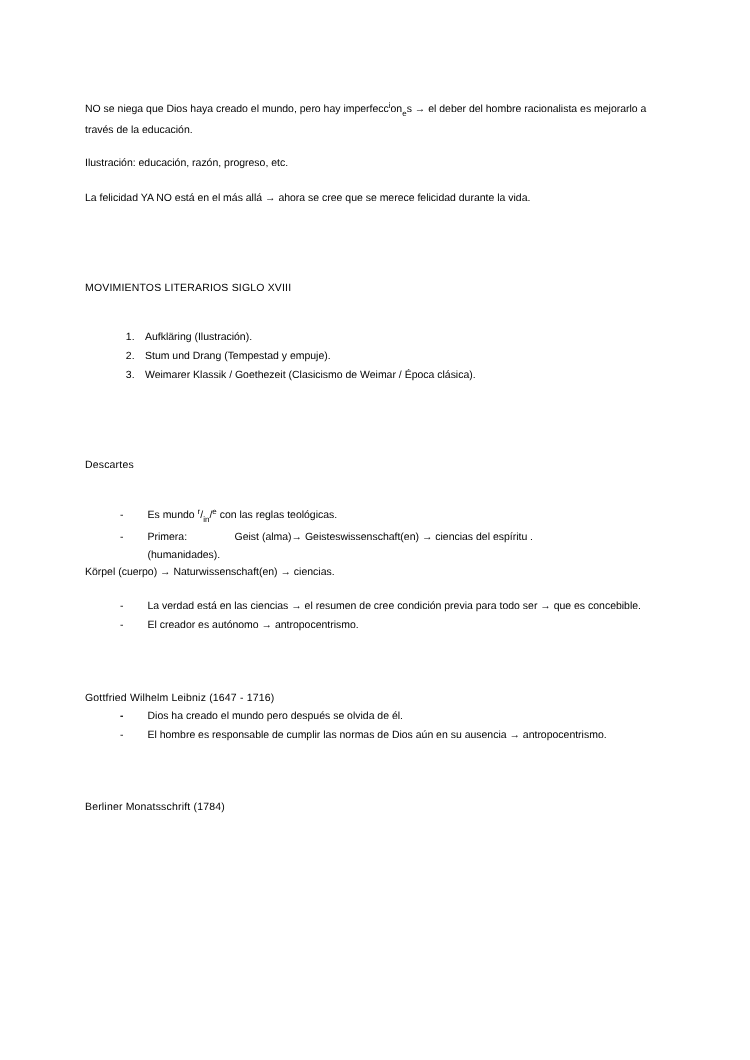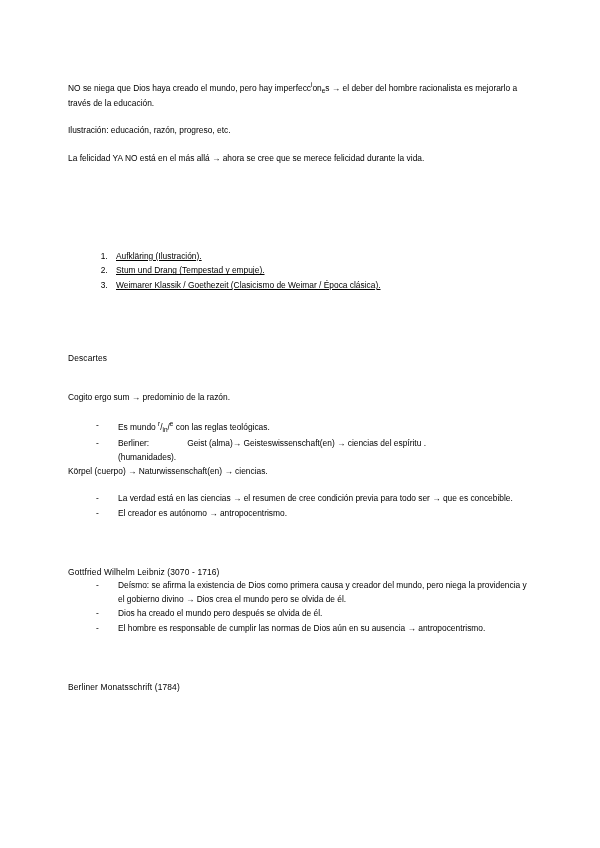--- a/index.html
+++ b/index.html
@@ -46,21 +46,20 @@
     letter-spacing: 0.15px;
   }
   ol.numbered {
     margin: 0;
     padding-left: 42px;
     list-style-type: decimal;
   }
   ol.numbered li {
     margin-bottom: 1px;
     padding-left: 6px;
-    text-decoration: underline;
   }
   ul.dashed {
     margin: 0;
     padding-left: 28px;
     list-style: none;
   }
   ul.dashed li {
     position: relative;
     padding-left: 22px;
     margin-bottom: 1px;
@@ -93,62 +92,62 @@
   <div class="doc">
 
     <p class="para"><span>NO se niega que Dios haya creado el mundo, pero hay imperfecc</span><span class="sup">i</span><span>on</span><span class="sub">e</span><span>s → el deber del hombre racionalista es mejorarlo a través de la educación.</span></p>
 
     <p class="para">Ilustración: educación, razón, progreso, etc.</p>
 
     <p class="para">La felicidad YA NO está en el más allá → ahora se cree que se merece felicidad durante la vida.</p>
 
     <div class="spacer-lg"></div>
 
+    <p class="heading">MOVIMIENTOS LITERARIOS SIGLO XVIII</p>
 
     <div class="spacer-md"></div>
 
     <ol class="numbered">
       <li>Aufkläring (Ilustración).</li>
       <li>Stum und Drang (Tempestad y empuje).</li>
       <li>Weimarer Klassik / Goethezeit (Clasicismo de Weimar / Época clásica).</li>
     </ol>
 
     <div class="spacer-sm"></div>
 
 
     <div class="spacer-lg"></div>
 
     <p class="heading">Descartes</p>
 
     <div class="spacer-md"></div>
 
-    <p class="para">Cogito ergo sum  → predominio de la razón.</p>
 
     <ul class="dashed">
       <li><span class="dash">-</span><span>Es mundo </span><span class="sup">r</span><span>/</span><span class="sub">in</span><span>/</span><span class="sup">e</span><span> con las reglas teológicas.</span></li>
-      <li><span class="dash">-</span><span>Berliner:</span><span class="tab-gap"></span><span>Geist (alma)→ Geisteswissenschaft(en) → ciencias del espíritu .</span></li>
+      <li><span class="dash">-</span><span>Primera:</span><span class="tab-gap"></span><span>Geist (alma)→ Geisteswissenschaft(en) → ciencias del espíritu .</span></li>
     </ul>
 
     <p class="indent-sub">(humanidades).</p>
 
     <p>Körpel (cuerpo) → Naturwissenschaft(en) → ciencias.</p>
 
     <div class="spacer-sm"></div>
 
     <ul class="dashed">
       <li><span class="dash">-</span><span>La verdad está en las ciencias → el resumen de cree condición previa para todo ser → que es concebible.</span></li>
       <li><span class="dash">-</span><span>El creador es autónomo → antropocentrismo.</span></li>
     </ul>
 
     <div class="spacer-lg"></div>
 
-    <p class="heading">Gottfried Wilhelm Leibniz (3070 - 1716)</p>
+    <p class="heading">Gottfried Wilhelm Leibniz (1647 - 1716)</p>
 
     <ul class="dashed">
-      <li><span class="dash">-</span><span>Deísmo: se afirma la existencia de Dios como primera causa y creador del mundo, pero niega la providencia y el gobierno divino → Dios crea el mundo pero se olvida de él.</span></li>
+      <li><span class="dash">-</span></li>
       <li><span class="dash">-</span><span>Dios ha creado el mundo pero después se olvida de él.</span></li>
       <li><span class="dash">-</span><span>El hombre es responsable de cumplir las normas de Dios aún en su ausencia → antropocentrismo.</span></li>
     </ul>
 
     <div class="spacer-lg"></div>
 
     <p class="heading">Berliner Monatsschrift (1784)</p>
 
   </div>
 </div>

